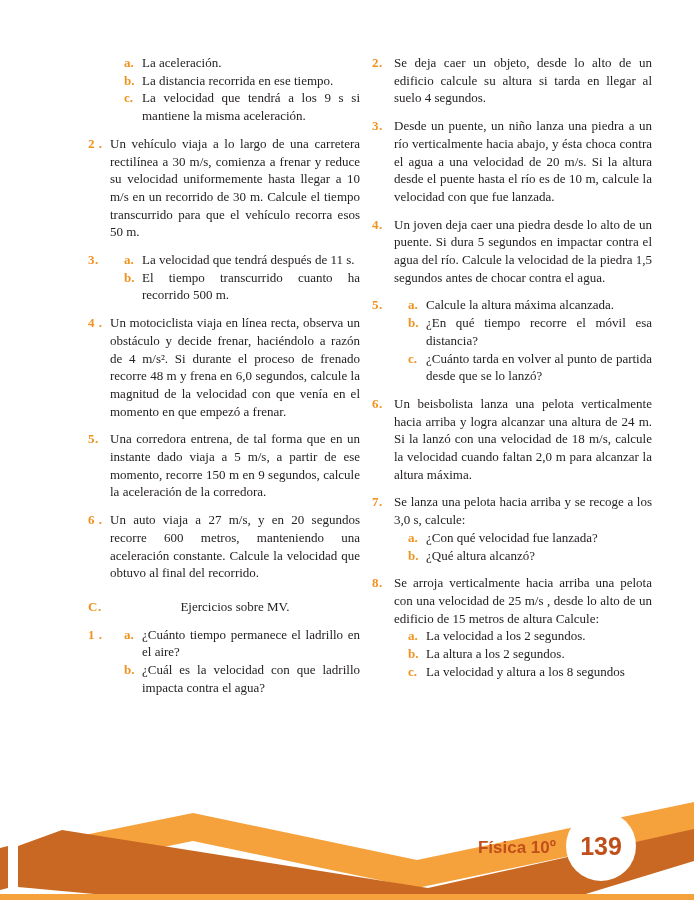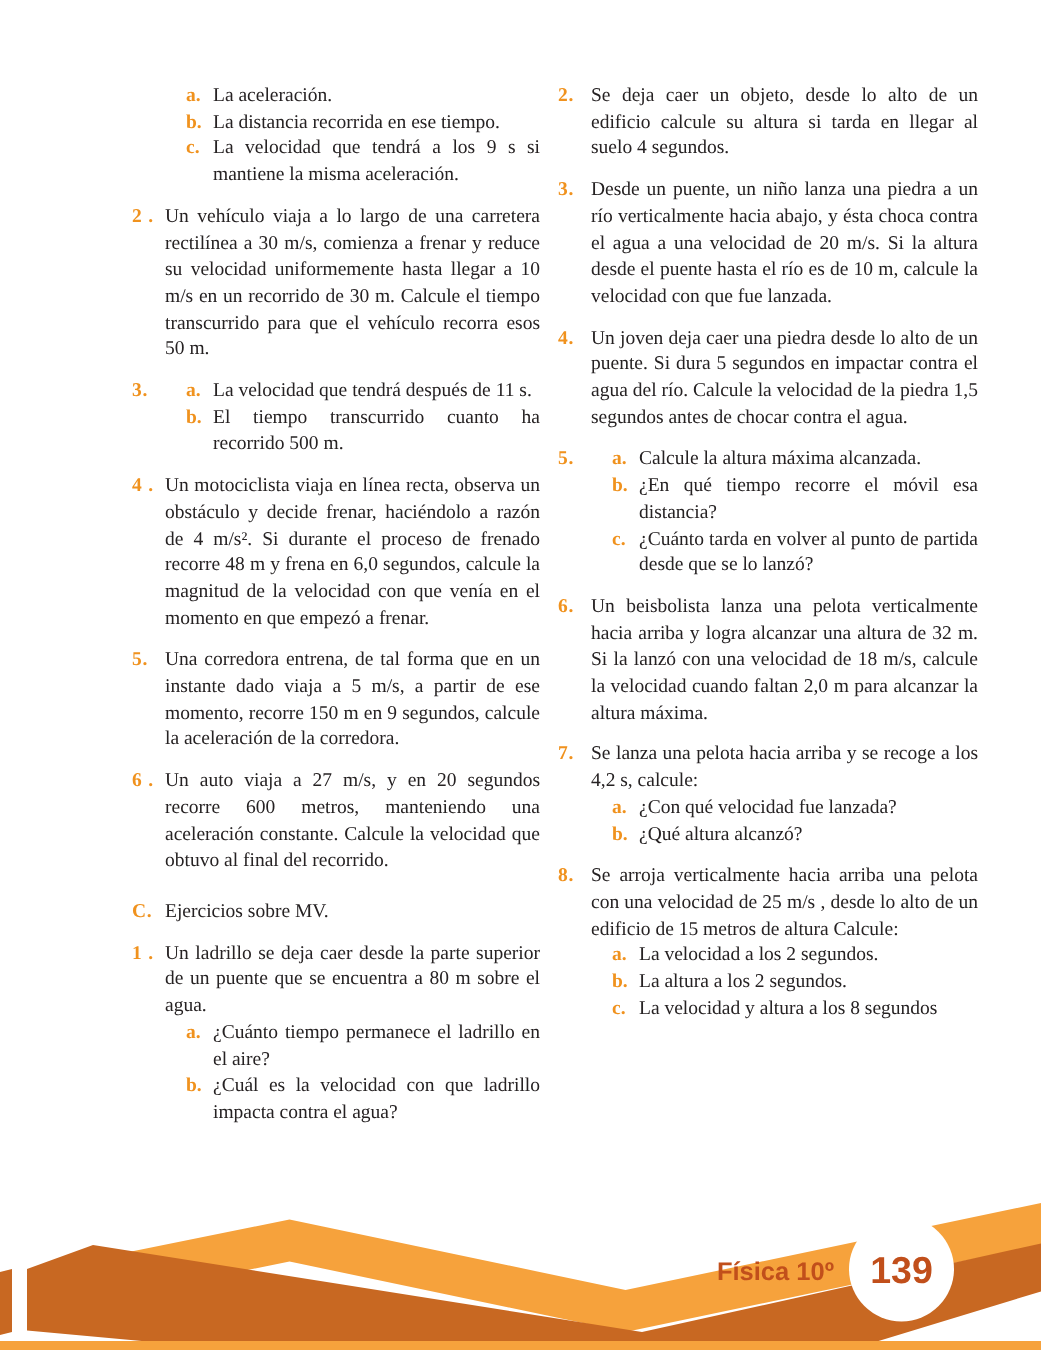--- a/index.html
+++ b/index.html
@@ -26,21 +26,21 @@
     flex:none;width:22px;
     color:#F0921E;font-weight:bold;
     font-size:13px;line-height:17.7px;
     letter-spacing:.5px;
   }
   .pbody{flex:1;min-width:0;}
   .ptext{
     margin:0;text-align:justify;
     font-size:13px;line-height:17.7px;color:#262223;
   }
-  .section .ptext{text-align:left;}
+  .section .ptext{text-align:center;}
   .subs{margin-left:14px;}
   .sub{display:flex;}
   .snum{
     flex:none;width:18px;
     color:#F0921E;font-weight:bold;
     font-size:13px;line-height:17.7px;
   }
   .stext{
     margin:0;flex:1;text-align:justify;
     font-size:13px;line-height:17.7px;color:#262223;
@@ -132,21 +132,20 @@
       <div class="prob section">
         <span class="pnum">C.</span>
         <div class="pbody">
           <p class="ptext">Ejercicios sobre MV.</p>
         </div>
       </div>
 
       <div class="prob">
         <span class="pnum">1 .</span>
         <div class="pbody">
-          <p class="ptext">Un ladrillo se deja caer desde la parte superior de un puente que se encuentra a 80 m sobre el agua.</p>
           <div class="subs">
             <div class="sub">
               <span class="snum">a.</span>
               <p class="stext">¿Cuánto tiempo permanece el ladrillo en el aire?</p>
             </div>
             <div class="sub">
               <span class="snum">b.</span>
               <p class="stext">¿Cuál es la velocidad con que ladrillo impacta contra el agua?</p>
             </div>
           </div>
@@ -194,28 +193,28 @@
               <span class="snum">c.</span>
               <p class="stext">¿Cuánto tarda en volver al punto de partida desde que se lo lanzó?</p>
             </div>
           </div>
         </div>
       </div>
 
       <div class="prob">
         <span class="pnum">6.</span>
         <div class="pbody">
-          <p class="ptext">Un beisbolista lanza una pelota verticalmente hacia arriba y logra alcanzar una altura de 32 m. Si la lanzó con una velocidad de 18 m/s, calcule la velocidad cuando faltan 2,0 m para alcanzar la altura máxima.</p>
+          <p class="ptext">Un beisbolista lanza una pelota verticalmente hacia arriba y logra alcanzar una altura de 24 m. Si la lanzó con una velocidad de 18 m/s, calcule la velocidad cuando faltan 2,0 m para alcanzar la altura máxima.</p>
         </div>
       </div>
 
       <div class="prob">
         <span class="pnum">7.</span>
         <div class="pbody">
-          <p class="ptext">Se lanza una pelota hacia arriba y se recoge a los 4,2 s, calcule:</p>
+          <p class="ptext">Se lanza una pelota hacia arriba y se recoge a los 3,0 s, calcule:</p>
           <div class="subs">
             <div class="sub">
               <span class="snum">a.</span>
               <p class="stext">¿Con qué velocidad fue lanzada?</p>
             </div>
             <div class="sub">
               <span class="snum">b.</span>
               <p class="stext">¿Qué altura alcanzó?</p>
             </div>
           </div>

